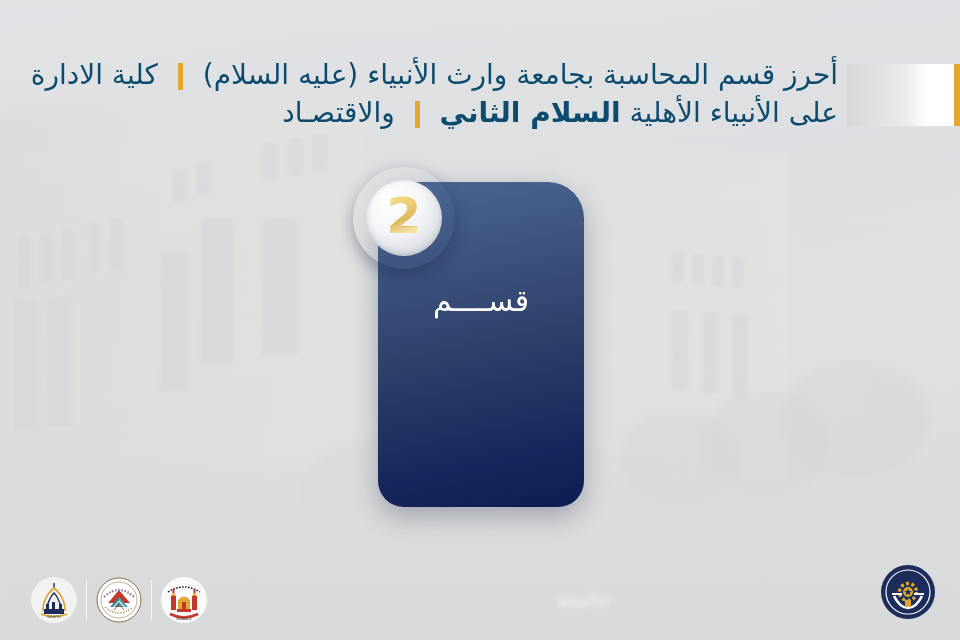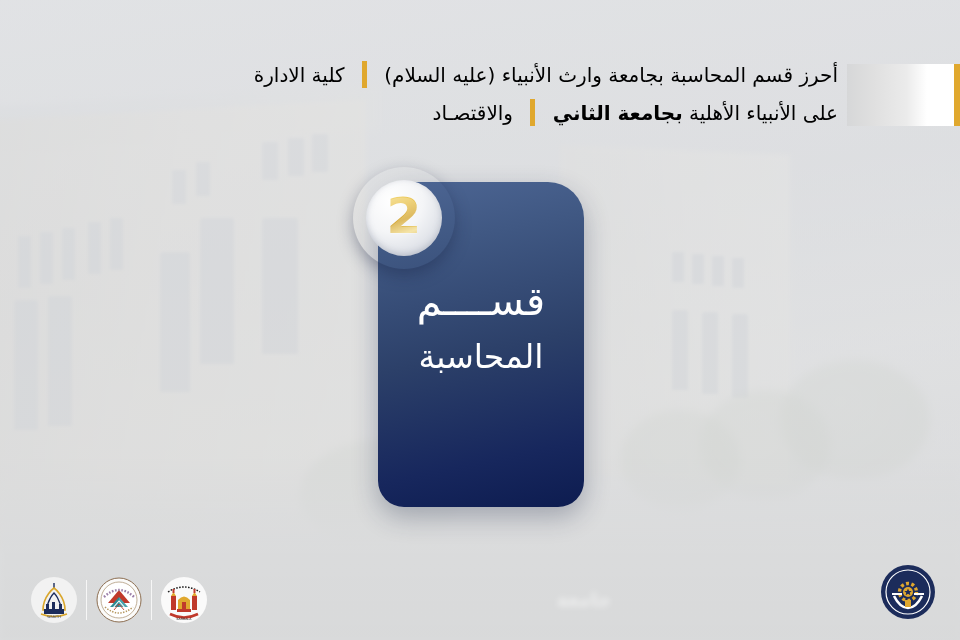--- a/index.html
+++ b/index.html
@@ -92,23 +92,23 @@
     position:absolute; top:8px; right:0;
     width:6px; height:62px;
     background:#e0a82e;
   }
   .header-lines {
     position:absolute; top:0; right:122px;
     text-align:right;
     direction:rtl;
   }
   .hline {
-    font-size:20px;
+    font-size:28px;
     line-height:38px;
-    color:#000000;
+    color:#0c4a6e;
     white-space:nowrap;
     letter-spacing:0;
   }
   .hline .sep {
     display:inline-block;
     width:5px; height:27px;
     background:#e0a82e;
     vertical-align:-6px;
     margin:0 11px;
   }
@@ -136,21 +136,21 @@
   .tail svg { display:block; }
 
   .card-text {
     position:absolute;
     left:0; right:0; top:96px;
     direction:rtl;
     text-align:center;
     color:#ffffff;
   }
   .card-text .l1 {
-    font-size:40px;
+    font-size:30px;
     line-height:46px;
     letter-spacing:1px;
   }
   .card-text .l2 {
     font-size:33px;
     line-height:46px;
     margin-top:10px;
   }
 
   
@@ -265,38 +265,37 @@
     <div class="header-gold-edge"></div>
 
     <div class="header-lines">
       <div class="hline">
         <span>أحرز قسم المحاسبة بجامعة وارث الأنبياء (عليه السلام)</span>
         <span class="sep"></span>
         <span>كلية الادارة</span>
       </div>
       <div class="hline">
         <span>على الأنبياء الأهلية</span>
-        <span class="strong">بجامعة الثاني</span>
+        <span class="strong">السلام الثاني</span>
         <span class="sep"></span>
         <span>والاقتصـاد</span>
       </div>
     </div>
   </div>
 
   <div class="tail">
     <svg width="92" height="48" viewBox="0 0 92 48" aria-hidden="true">
       <path d="M0,0 L92,0 L92,6 C78,6 72,10 64,22 C57,33 52,42 46,46 C40,42 35,33 28,22 C20,10 14,6 0,6 Z" fill="#0d1c50"></path>
     </svg>
   </div>
 
   <div class="card-wrap">
     <div class="card-body"></div>
     <div class="card-text">
       <div class="l1">قســــم</div>
-      <div class="l2">المحاسبة</div>
     </div>
   </div>
 
   <div class="badge">
     <div class="badge-inner">
       <span class="badge-num">2</span>
     </div>
   </div>
 
   <div class="footer-left">

